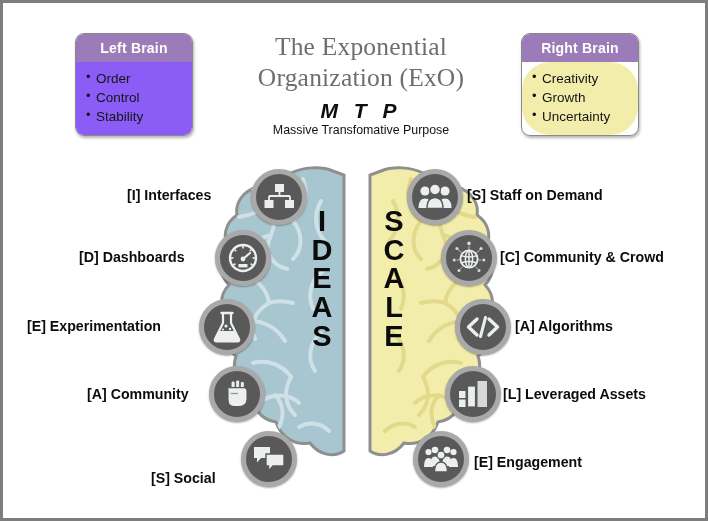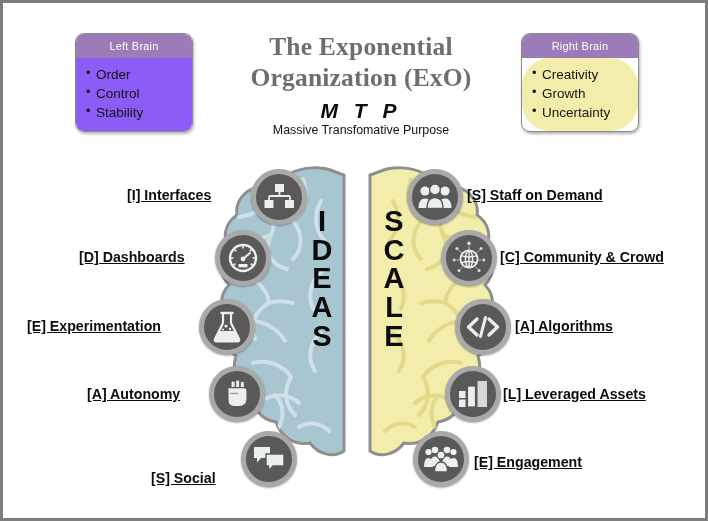--- a/index.html
+++ b/index.html
@@ -34,22 +34,22 @@
     overflow: hidden;
     box-shadow: 1px 2px 3px rgba(0,0,0,0.30);
     border: 1px solid #8a8a8a;
     box-sizing: border-box;
   }
   .info-box.left  { left: 72px;  top: 30px; }
   .info-box.right { left: 518px; top: 30px; }
   .info-head {
     background: #9b7cb8;
     color: #ffffff;
-    font-weight: normal;
-    font-size: 11px;
+    font-weight: bold;
+    font-size: 14px;
     text-align: center;
     padding: 6px 0 6px 0;
     letter-spacing: .2px;
   }
   .info-body {
     padding: 7px 6px 9px 10px;
   }
   .info-box.left  .info-body { background: #8b5cf6; }
   .info-box.right .info-body { background: #f3edab; border-radius: 28px; }
   .info-body ul { margin: 0; padding: 0; list-style: none; }
@@ -69,21 +69,21 @@
 
   
   .title-wrap {
     position: absolute;
     left: 212px; top: 28px;
     width: 292px;
     text-align: center;
   }
   .title-main {
     font-family: "Liberation Serif", serif;
-    font-weight: bold;
+    font-weight: normal;
     font-size: 25.5px;
     color: #6e6e6e;
     line-height: 1.22;
     letter-spacing: .2px;
   }
   .mtp {
     margin-top: 7px;
     font-size: 21px;
     font-weight: bold;
     color: #0d0d0d;
@@ -129,21 +129,20 @@
   .node svg { display: block; }
 
   
   .node-label {
     position: absolute;
     font-size: 14.2px;
     font-weight: bold;
     color: #0c0c0c;
     white-space: nowrap;
     line-height: 1;
-    text-decoration: underline;
   }
   .node-label.r { text-align: right; }
 </style>
 </head>
 <body>
 
 <div id="canvas">
 
   <svg class="brain-svg" viewBox="0 0 708 521">
     <defs>
@@ -333,21 +332,21 @@
           <rect x="7" y="2" width="4.2" height="9" rx="1.6"></rect>
           <rect x="11.6" y="1" width="4.2" height="10" rx="1.6"></rect>
           <rect x="16.2" y="2.5" width="4.2" height="8.5" rx="1.6"></rect>
           <path d="M4,11 Q3,9 5,8.6 L20.4,8.6 Q23,8.8 23,12 L23,20
                    Q23,27 15,27.6 L10,27.6 Q4,27.2 4,21 Z"></path>
         </g>
         <path d="M6.5,14.5 H14" stroke="#9a9a9a" stroke-width="1.3"></path>
       </svg>
     </span>
   </div>
-  <div class="node-label r" style="left:84px; top:384px;">[A] Autonomy</div>
+  <div class="node-label r" style="left:84px; top:384px;">[A] Community</div>
 
   <div class="node" style="left:238px; top:428px;">
     <span>
       <svg width="32" height="28" viewBox="0 0 32 28">
         <path d="M1,2 H17 V13 H8 L4,17.5 V13 H1 Z" fill="#eceff0"></path>
         <path d="M13,9 H31 V21 H20 L15.5,26 V21 H13 Z" fill="#eceff0" stroke="#595959" stroke-width="1.4"></path>
       </svg>
     </span>
   </div>
   <div class="node-label r" style="left:148px; top:452px;margin-top:16px;">[S] Social</div>

